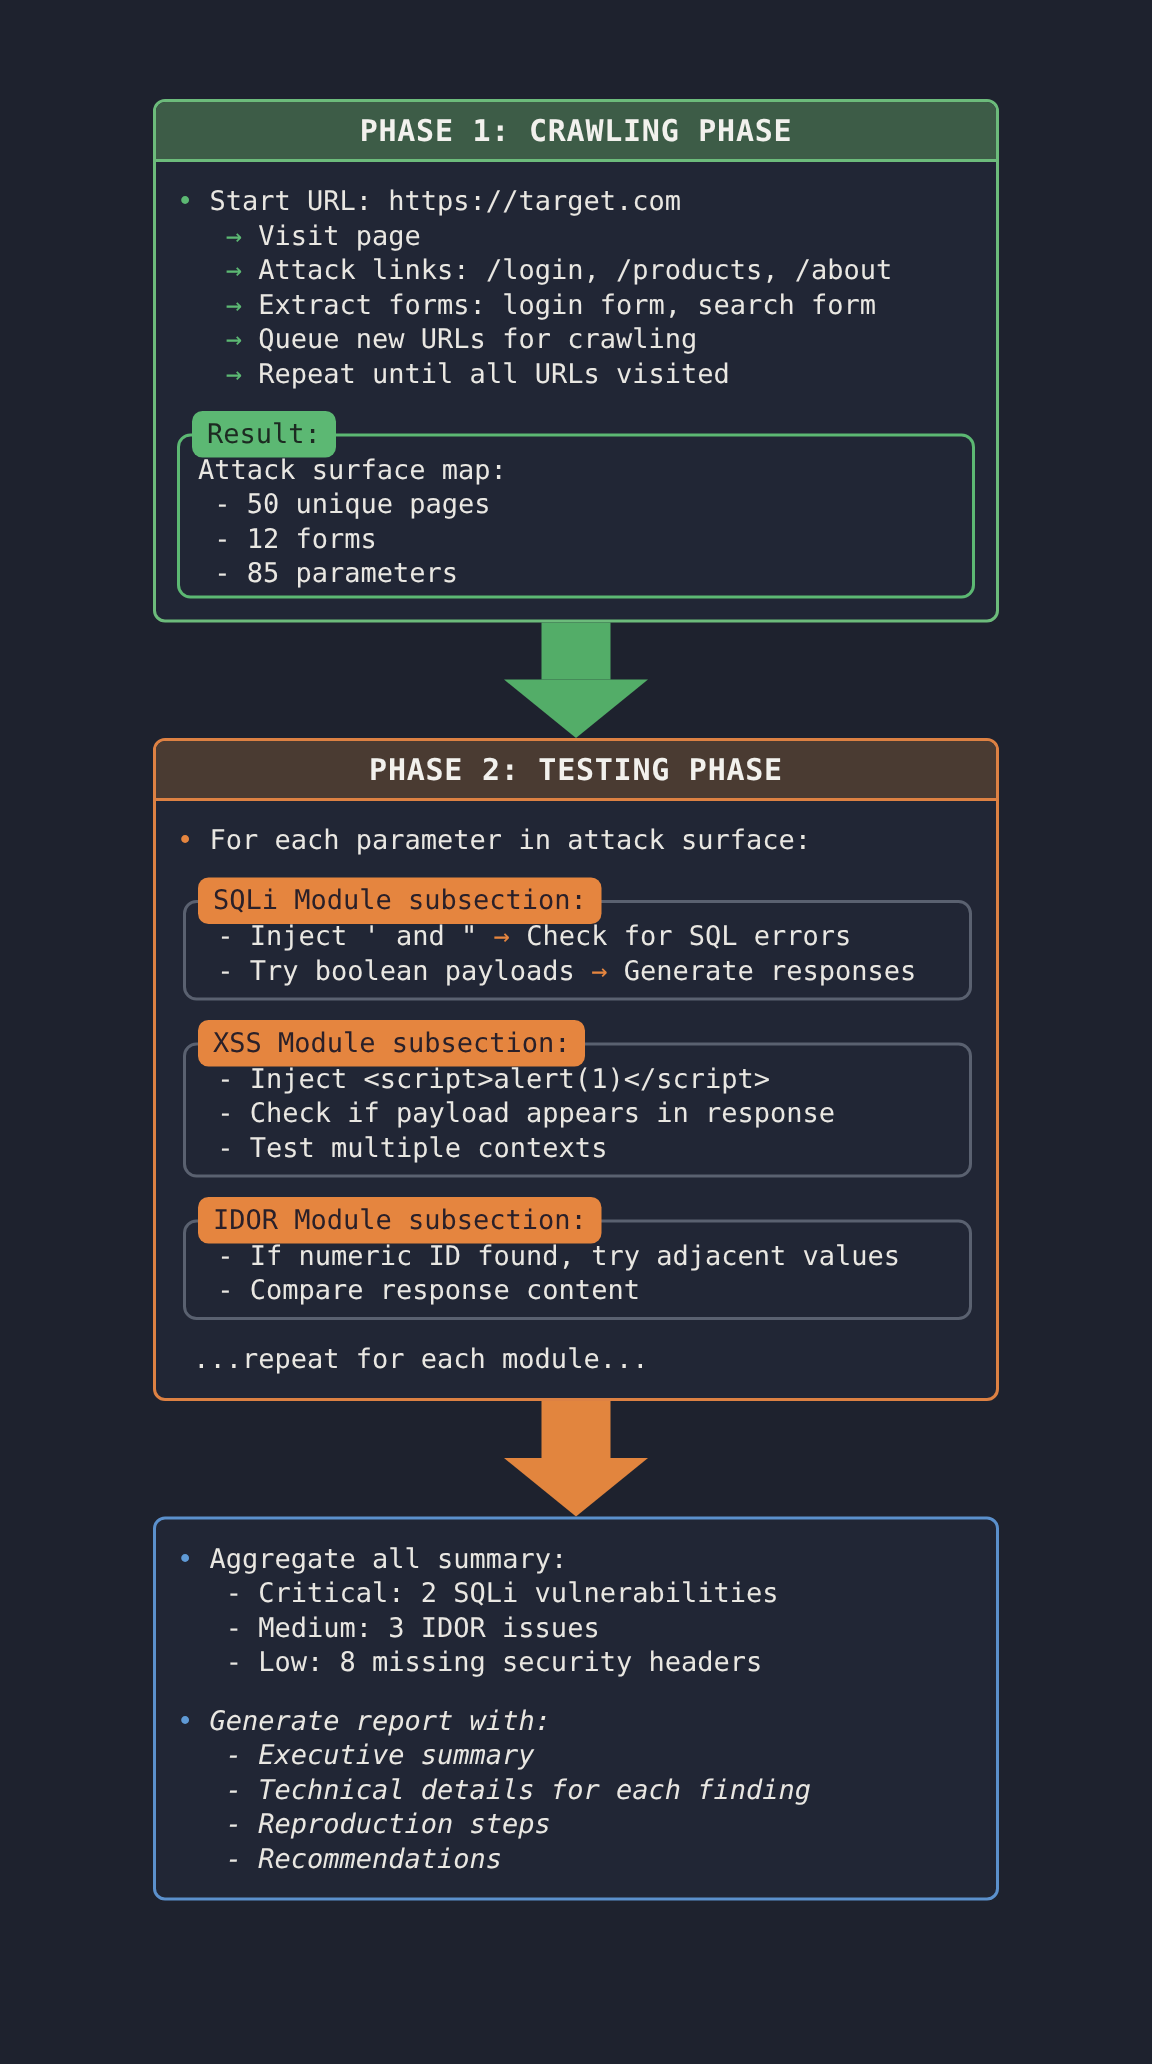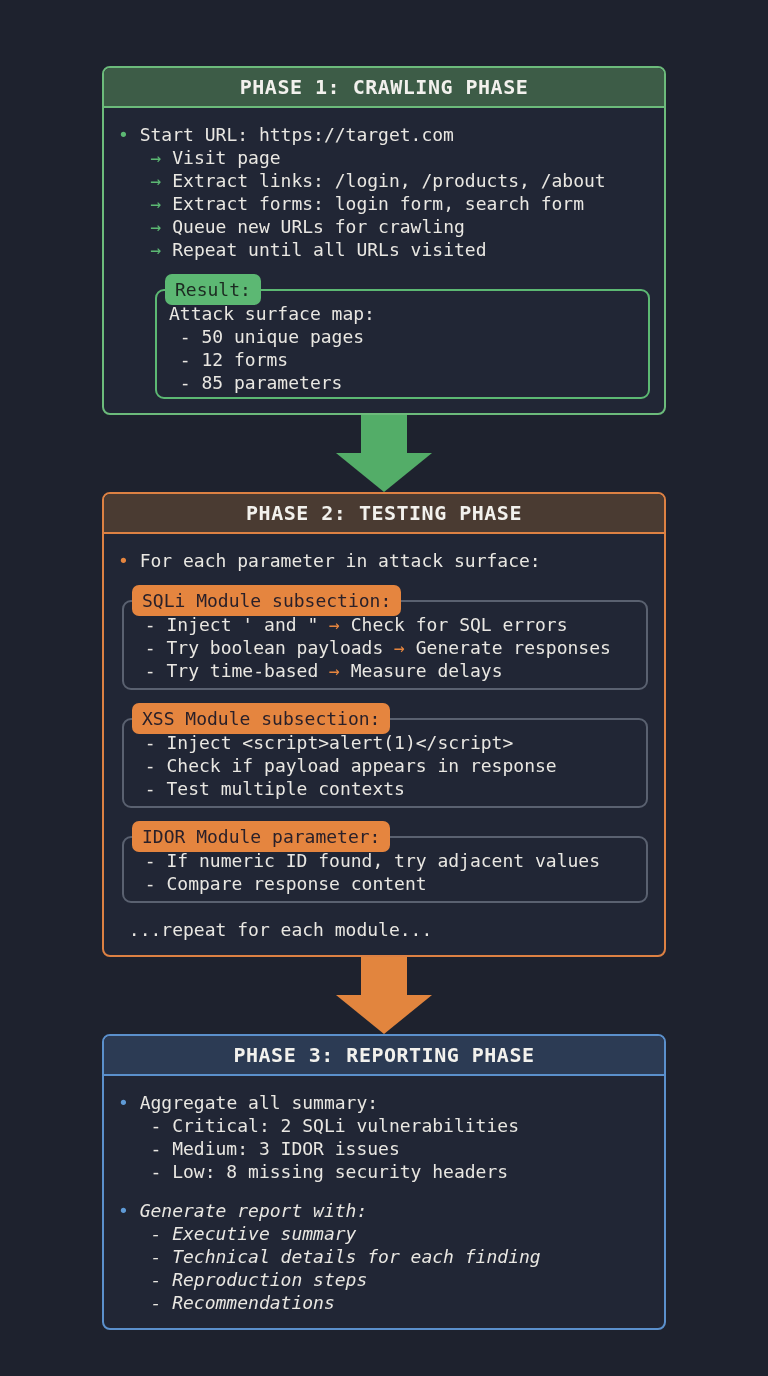--- a/index.html
+++ b/index.html
@@ -39,21 +39,20 @@
     line-height: 23px;
     color: #e9e7e2;
   }
   .acc { color: var(--acc); }
   .result-box {
     position: relative;
     margin-top: 28px;
     border: 2px solid var(--acc);
     border-radius: 9px;
     padding: 11px 12px 3px;
-    margin-left: 37px;
   }
   .subsection {
     position: relative;
     margin: 28px 2px 0 4px;
     border: 2px solid #5a6170;
     border-radius: 9px;
     padding: 11px 10px 6px;
   }
   .box-label {
     position: absolute;
@@ -83,21 +82,21 @@
 <div class="canvas" style="--pagebg: #1e222e;">
 
   <section class="phase" style="--bd: #6cbb7b; --hbg: #3d5c47; --acc: #5cb873; --btx: #1c2a21;">
     <header class="phase-header">
       <span>PHASE 1: CRAWLING PHASE</span>
     </header>
     <div class="phase-body">
       <div class="lines">
           <div class="line"><span class="acc">• </span><span>Start URL: https://target.com</span></div>
           <div class="line"><span>   </span><span class="acc">→ </span><span>Visit page</span></div>
-          <div class="line"><span>   </span><span class="acc">→ </span><span>Extract links: /login, /products, /about</span></div>
+          <div class="line"><span>   </span><span class="acc">→ </span><span>Attack links: /login, /products, /about</span></div>
           <div class="line"><span>   </span><span class="acc">→ </span><span>Extract forms: login form, search form</span></div>
           <div class="line"><span>   </span><span class="acc">→ </span><span>Queue new URLs for crawling</span></div>
           <div class="line"><span>   </span><span class="acc">→ </span><span>Repeat until all URLs visited</span></div>
         </div>
       <div class="result-box">
         <span class="box-label">Result:</span>
         <div class="lines">
             <div class="line"><span>Attack surface map:</span></div>
             <div class="line"><span> - 50 unique pages</span></div>
             <div class="line"><span> - 12 forms</span></div>
@@ -119,56 +118,52 @@
     <div class="phase-body">
       <div class="lines">
           <div class="line"><span class="acc">• </span><span>For each parameter in attack surface:</span></div>
         </div>
 
       <div class="subsection">
         <span class="box-label">SQLi Module subsection:</span>
         <div class="lines">
             <div class="line"><span> - Inject ' and " </span><span class="acc">→</span><span> Check for SQL errors</span></div>
             <div class="line"><span> - Try boolean payloads </span><span class="acc">→</span><span> Generate responses</span></div>
-            <div class="line"><span> - Try time-based </span><span class="acc">→</span><span> Measure delays</span></div>
           </div>
       </div>
 
       <div class="subsection">
         <span class="box-label">XSS Module subsection:</span>
         <div class="lines">
             <div class="line"><span> - Inject &lt;script&gt;alert(1)&lt;/script&gt;</span></div>
             <div class="line"><span> - Check if payload appears in response</span></div>
             <div class="line"><span> - Test multiple contexts</span></div>
           </div>
       </div>
 
       <div class="subsection">
-        <span class="box-label">IDOR Module parameter:</span>
+        <span class="box-label">IDOR Module subsection:</span>
         <div class="lines">
             <div class="line"><span> - If numeric ID found, try adjacent values</span></div>
             <div class="line"><span> - Compare response content</span></div>
           </div>
       </div>
 
       <div class="lines footer-lines">
           <div class="line"><span> ...repeat for each module...</span></div>
         </div>
     </div>
   </section>
 
   <div class="arrow" style="--ac: #e2853e;">
     <div class="stem"></div>
     <div class="head"></div>
   </div>
 
   <section class="phase" style="--bd: #5b90cc; --hbg: #2c3b54; --acc: #5f9ad6; --btx: #1d2633;">
-    <header class="phase-header">
-      <span>PHASE 3: REPORTING PHASE</span>
-    </header>
     <div class="phase-body">
       <div class="lines">
           <div class="line"><span class="acc">• </span><span>Aggregate all summary:</span></div>
           <div class="line"><span>   - Critical: 2 SQLi vulnerabilities</span></div>
           <div class="line"><span>   - Medium: 3 IDOR issues</span></div>
           <div class="line"><span>   - Low: 8 missing security headers</span></div>
         </div>
       <div class="lines group2">
           <div class="line"><span class="acc">• </span><span>Generate report with:</span></div>
           <div class="line"><span>   - Executive summary</span></div>

